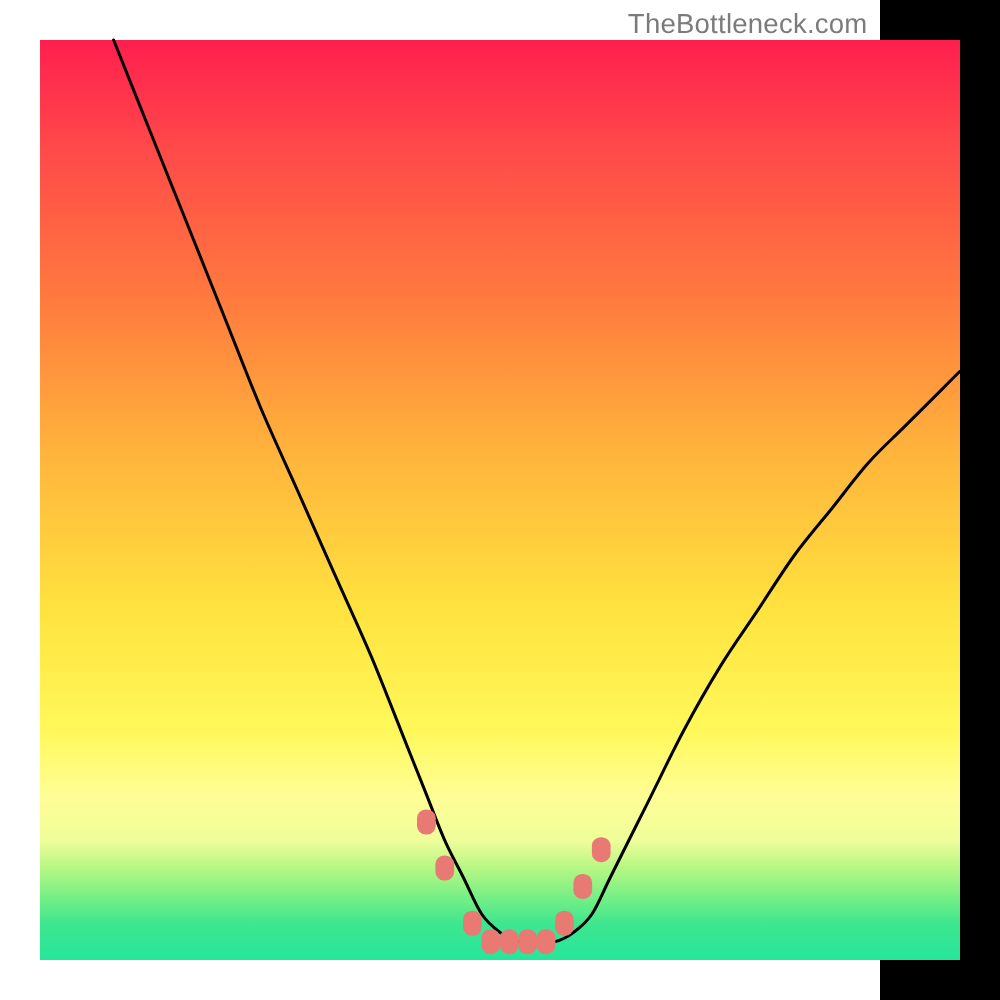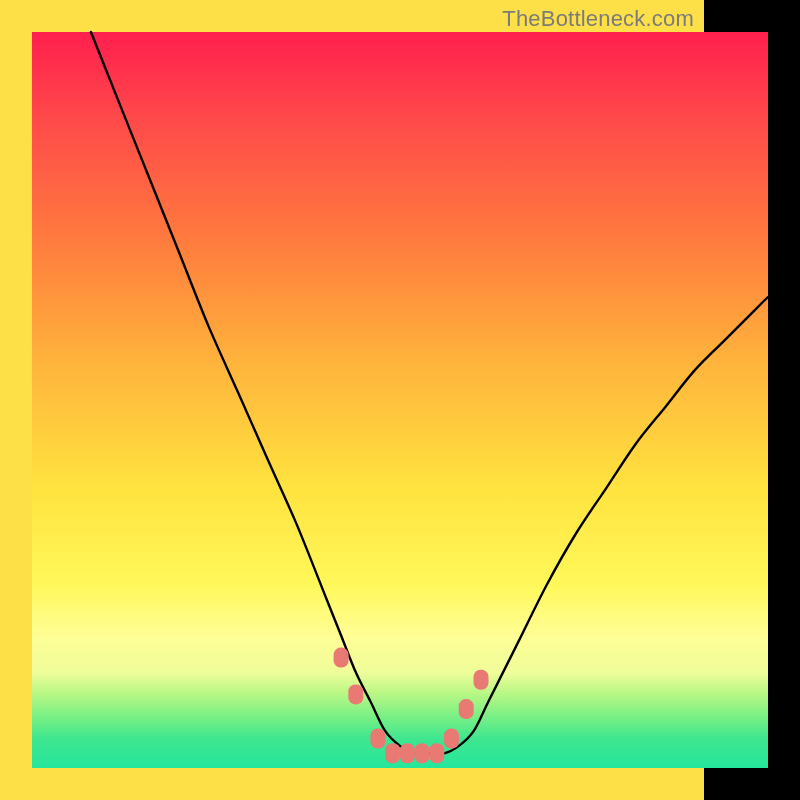--- a/index.html
+++ b/index.html
@@ -10,21 +10,21 @@
     background: #000;
     overflow: hidden;
     font-family: Arial, Helvetica, sans-serif;
   }
   .frame {
     position: absolute;
     left: 0;
     top: 0;
     width: 704px;
     height: 800px;
-    background: #fde047;
+    background: #ffffff;
   }
   .plot-area {
     position: absolute;
     left: 32px;
     top: 32px;
     width: 736px;
     height: 736px;
     background: linear-gradient(to bottom,
       #ff1f4e 0%,
       #ff4a4a 12%,

